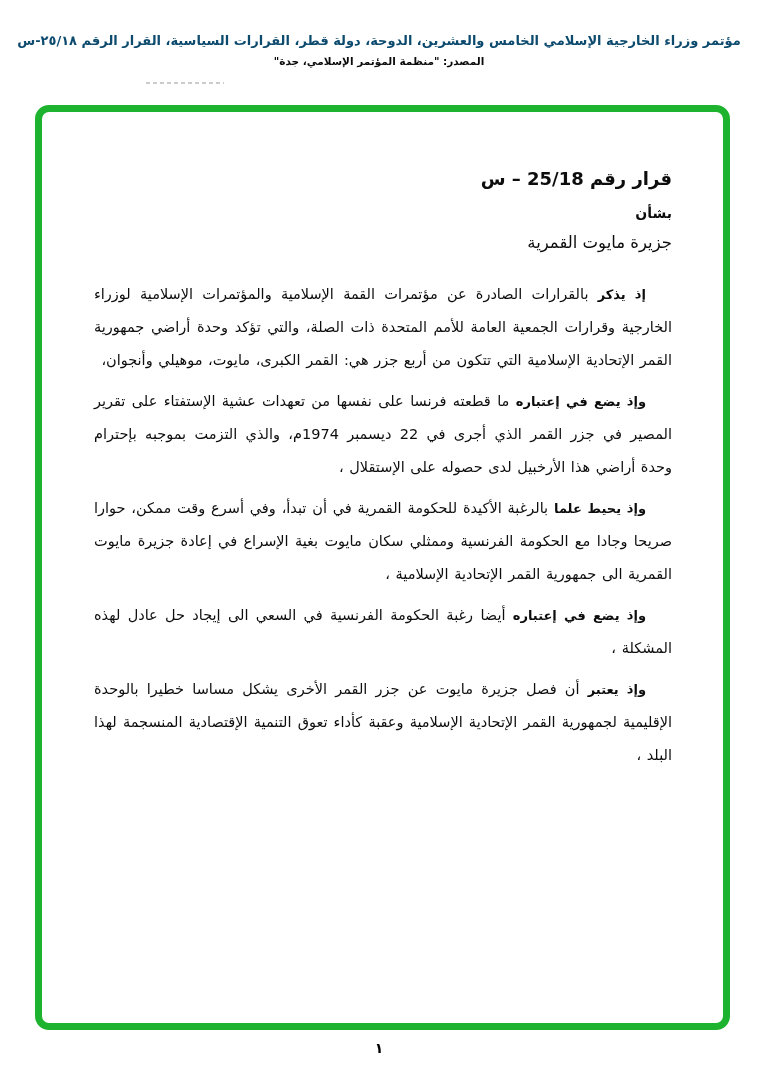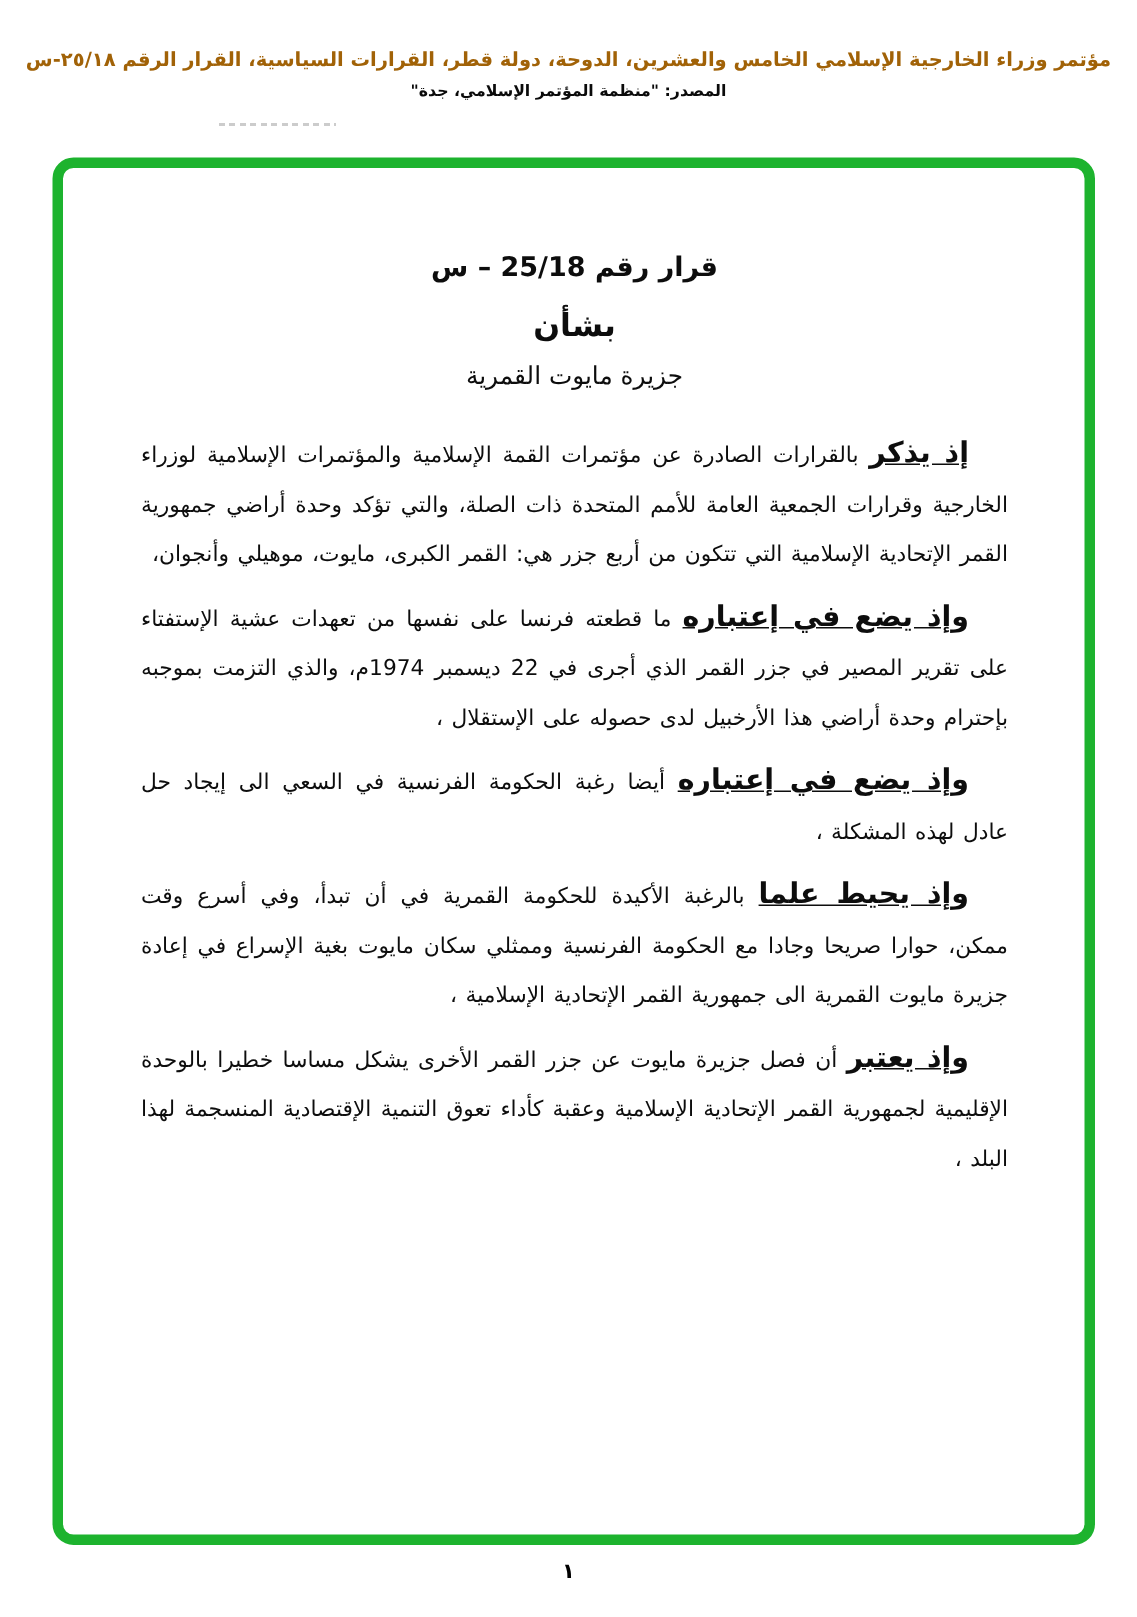--- a/index.html
+++ b/index.html
@@ -12,21 +12,21 @@
     color:#0d0d0d;
   }
 
   
   .header {
     position:absolute; top:31px; left:0; right:0;
     text-align:center; direction:rtl;
   }
   .header-line1 {
     font-size:13px; font-weight:bold; line-height:20px;
-    letter-spacing:0; color:#a16207;
+    letter-spacing:0; color:#0c4a6e;
   }
   .header-line2 {
     font-size:10.5px; font-weight:bold; margin-top:4px; color:#0a0a0a;
   }
 
   
   .scan-artifact {
     position:absolute; top:82px; left:146px; width:78px; height:2px;
     background:repeating-linear-gradient(90deg,#c3c3c3 0 4px, transparent 4px 7px);
     opacity:.85;
@@ -39,36 +39,36 @@
     border:7px solid #1db32e;
     border-radius:14px;
     background:#ffffff;
   }
 
   
   .doc {
     position:absolute; top:168px; right:86px; width:578px;
     direction:rtl;
   }
-  .title-block { text-align:center; margin-bottom:26px; }
+  .title-block { margin-bottom:26px; }
   .title1 { font-size:18px; font-weight:bold; letter-spacing:.2px; }
-  .title2 { font-size:21px; font-weight:bold; margin-top:16px; }
+  .title2 { font-size:14px; font-weight:bold; margin-top:16px; }
   .title3 { font-size:16.5px; font-weight:normal; margin-top:12px; }
 
   .body-text {
     text-align:justify;
     font-size:14.5px;
     line-height:33px;
   }
   .para {
     margin-bottom:8px;
     text-indent:26px;
     word-spacing:1px;
   }
-  .lead { font-weight:bold; font-size:19px;text-decoration:underline; }
+  .lead { font-weight:bold; font-size:13px; }
 
   
   .page-number {
     position:absolute; top:1040px; left:0; right:0;
     text-align:center;
     font-size:14px; font-weight:bold; color:#000;
   }
 </style>
 </head>
 <body>
@@ -98,27 +98,27 @@
       <span>بالقرارات الصادرة عن مؤتمرات القمة الإسلامية والمؤتمرات الإسلامية لوزراء الخارجية وقرارات الجمعية العامة للأمم المتحدة ذات الصلة، والتي تؤكد وحدة أراضي جمهورية القمر الإتحادية الإسلامية التي تتكون من أربع جزر هي: القمر الكبرى، مايوت، موهيلي وأنجوان،</span>
     </p>
 
     <p class="para">
       <span class="lead">وإذ يضع في إعتباره</span>
       <span>ما قطعته فرنسا على نفسها من تعهدات عشية الإستفتاء على تقرير المصير في جزر القمر الذي أجرى في 22 ديسمبر 1974م، والذي التزمت بموجبه بإحترام وحدة أراضي هذا الأرخبيل لدى حصوله على الإستقلال ،</span>
     </p>
 
 
     <p class="para">
-      <span class="lead">وإذ يضع في إعتباره</span>
-      <span>أيضا رغبة الحكومة الفرنسية في السعي الى إيجاد حل عادل لهذه المشكلة ،</span>
+      <span class="lead">وإذ يحيط علما</span>
+      <span>بالرغبة الأكيدة للحكومة القمرية في أن تبدأ، وفي أسرع وقت ممكن، حوارا صريحا وجادا مع الحكومة الفرنسية وممثلي سكان مايوت بغية الإسراع في إعادة جزيرة مايوت القمرية الى جمهورية القمر الإتحادية الإسلامية ،</span>
     </p>
 
     <p class="para">
-      <span class="lead">وإذ يحيط علما</span>
-      <span>بالرغبة الأكيدة للحكومة القمرية في أن تبدأ، وفي أسرع وقت ممكن، حوارا صريحا وجادا مع الحكومة الفرنسية وممثلي سكان مايوت بغية الإسراع في إعادة جزيرة مايوت القمرية الى جمهورية القمر الإتحادية الإسلامية ،</span>
+      <span class="lead">وإذ يضع في إعتباره</span>
+      <span>أيضا رغبة الحكومة الفرنسية في السعي الى إيجاد حل عادل لهذه المشكلة ،</span>
     </p>
 
     <p class="para">
       <span class="lead">وإذ يعتبر</span>
       <span>أن فصل جزيرة مايوت عن جزر القمر الأخرى يشكل مساسا خطيرا بالوحدة الإقليمية لجمهورية القمر الإتحادية الإسلامية وعقبة كأداء تعوق التنمية الإقتصادية المنسجمة لهذا البلد ،</span>
     </p>
 
   </div>
 </div>
 

